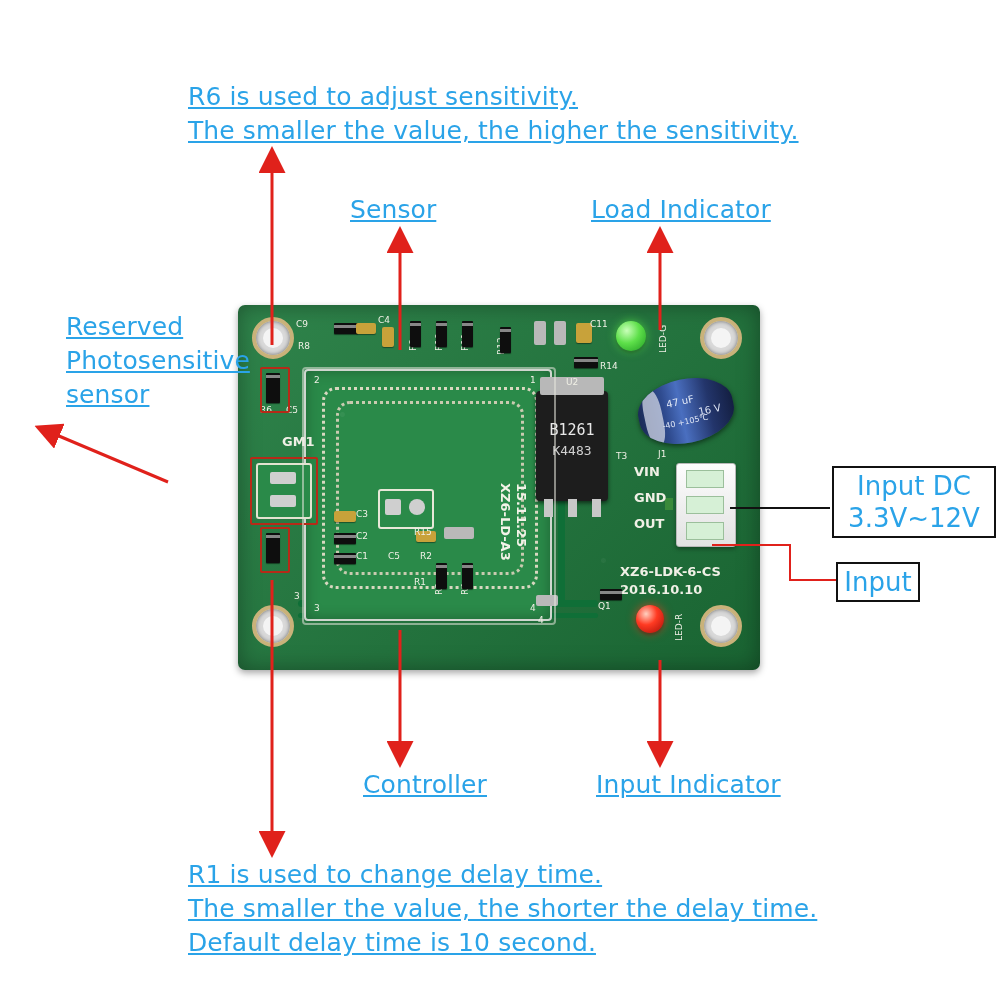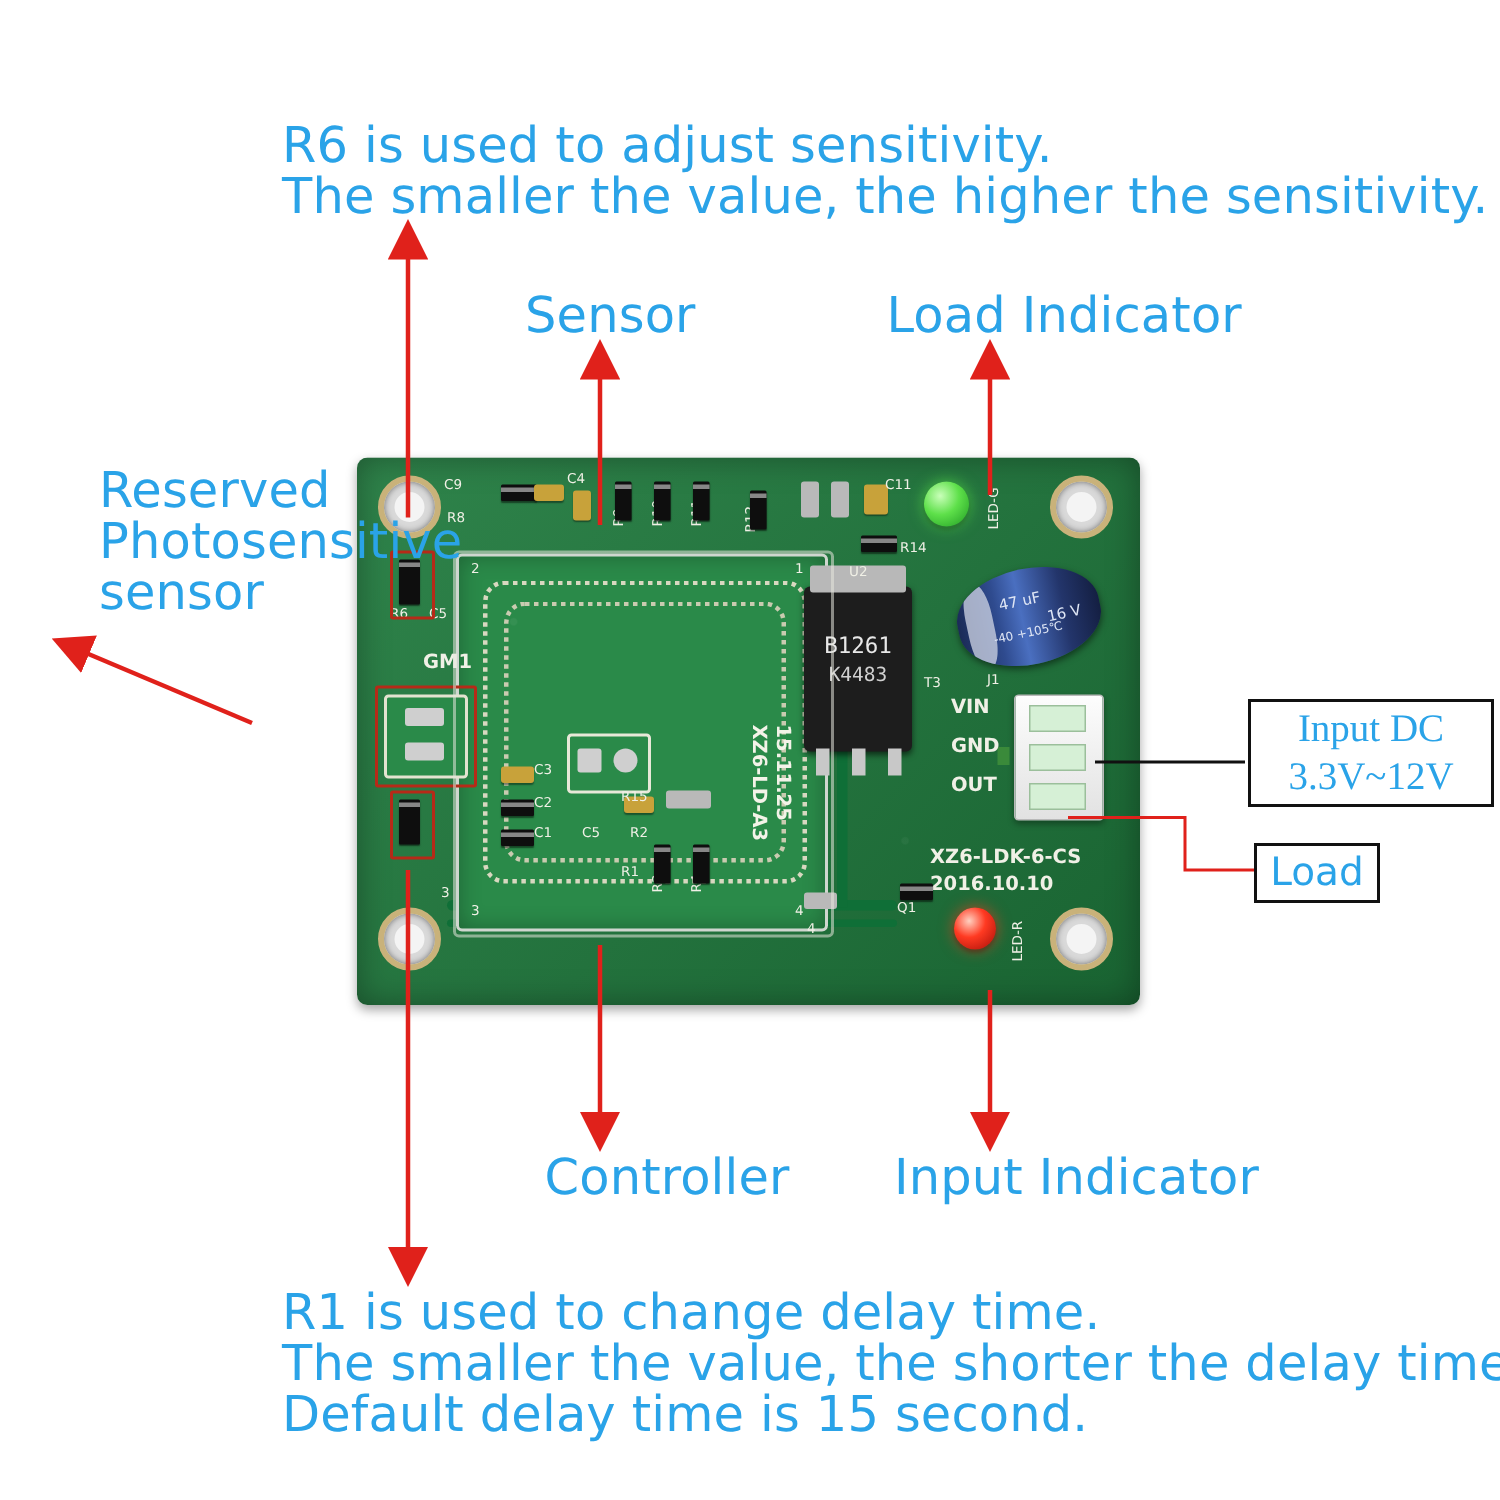--- a/index.html
+++ b/index.html
@@ -5,24 +5,25 @@
   html,body{margin:0;padding:0;}
   body{
     width:1000px;height:1000px;position:relative;
     background:#ffffff;
     font-family:"DejaVu Sans", sans-serif;
     overflow:hidden;
   }
   .lbl{
     position:absolute;
     color:#2aa3e8;
-    font-size:33px;
+    font-size:25px;
     line-height:34px;
     white-space:pre;
     letter-spacing:0.1px;
+    text-decoration:underline;
   }
   .boxlbl{
     position:absolute;
     color:#2aa3e8;
     font-size:26px;
     line-height:32px;
     border:2px solid #111;
     background:#fff;
     padding:2px 6px;
     white-space:pre;
@@ -336,17 +337,17 @@
 The smaller the value, the higher the sensitivity.</div>
 <div class="lbl" style="left:350px;top:193px;">Sensor</div>
 <div class="lbl" style="left:591px;top:193px;">Load Indicator</div>
 <div class="lbl" style="left:18px;top:310px;margin-left:48px;">Reserved
 Photosensitive
 sensor</div>
 <div class="lbl" style="left:363px;top:768px;">Controller</div>
 <div class="lbl" style="left:596px;top:768px;">Input Indicator</div>
 <div class="lbl" style="left:188px;top:858px;">R1 is used to change delay time.
 The smaller the value, the shorter the delay time.
-Default delay time is 15 second.</div>
-
-<div class="boxlbl" style="left:832px;top:466px;width:148px;font-family:Liberation Serif, serif;">Input DC
+Default delay time is 10 second.</div>
+
+<div class="boxlbl" style="left:832px;top:466px;width:148px;">Input DC
 3.3V~12V</div>
-<div class="boxlbl" style="left:836px;top:562px;width:68px;">Load</div>
+<div class="boxlbl" style="left:836px;top:562px;width:68px;">Input</div>
 
 </body></html>

